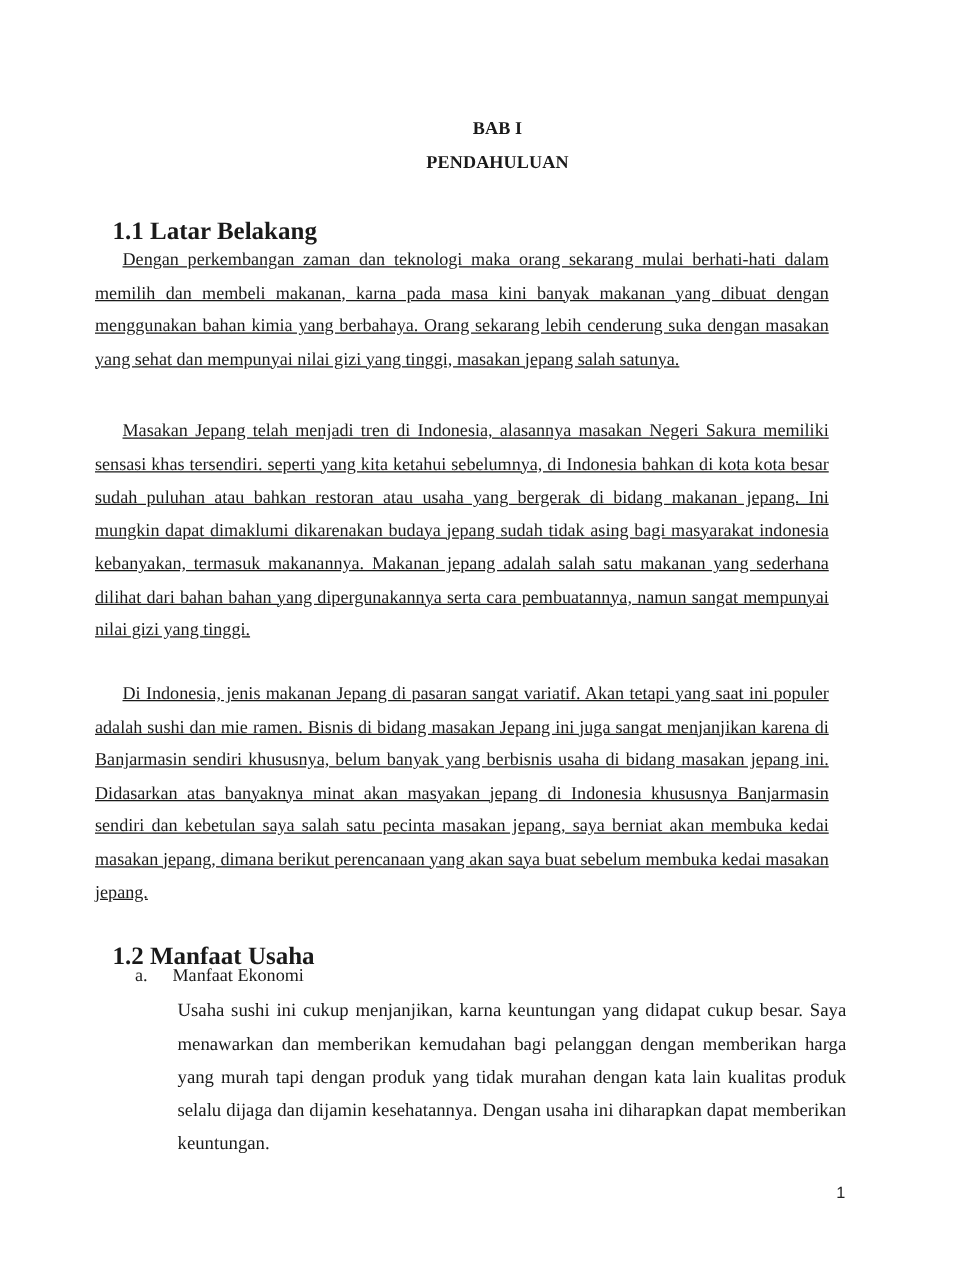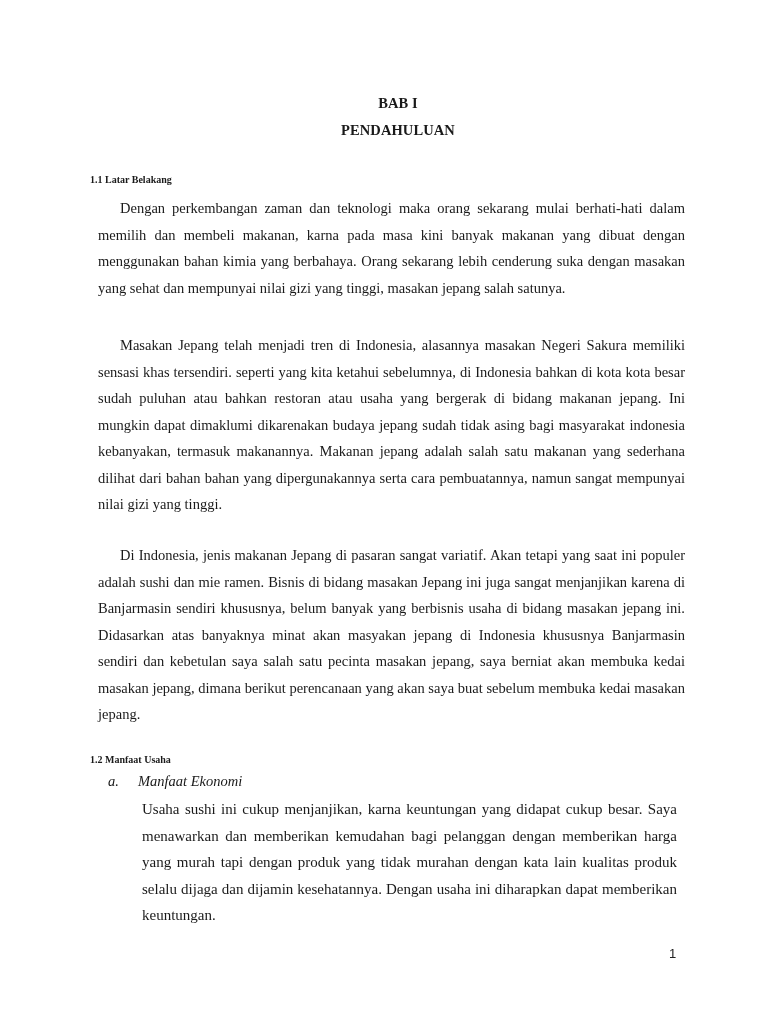--- a/index.html
+++ b/index.html
@@ -29,31 +29,32 @@
       font-size: 14.5px;
       letter-spacing: 0.1px;
     }
     .chapter-label { top: 95px; left: 14px; }
     .chapter-title { top: 122px; left: 14px; }
 
     .section-heading {
       position: absolute;
       left: 90px;
       font-weight: bold;
-      font-size: 10px;
+      font-size: 20px;
     }
     .para {
       position: absolute;
-      left: 98px;
+      left: 76px;
       width: 587px;
       font-size: 14.5px;
       line-height: 26.5px;
       text-align: justify;
       text-indent: 22px;
       margin: 0;
+      text-decoration: underline;
     }
     .list-item {
       position: absolute;
       left: 108px;
       font-size: 14.5px;
     }
     .list-marker {
       display: inline-block;
       width: 30px;
     }
@@ -86,21 +87,21 @@
   <div class="section-heading" style="top:174px;">1.1 Latar Belakang</div>
 
   <p class="para" style="top:195px;">Dengan perkembangan zaman dan teknologi maka orang sekarang mulai berhati-hati dalam memilih dan membeli makanan, karna pada masa kini banyak makanan yang dibuat dengan menggunakan bahan kimia yang berbahaya. Orang sekarang lebih cenderung suka dengan masakan yang sehat dan mempunyai nilai gizi yang tinggi, masakan jepang salah satunya.</p>
 
   <p class="para" style="top:332px;">Masakan Jepang telah menjadi tren di Indonesia, alasannya masakan Negeri Sakura memiliki sensasi khas tersendiri. seperti yang kita ketahui sebelumnya, di Indonesia bahkan di kota kota besar sudah puluhan atau bahkan restoran atau usaha yang bergerak di bidang makanan jepang. Ini mungkin dapat dimaklumi dikarenakan budaya jepang sudah tidak asing bagi masyarakat indonesia kebanyakan, termasuk makanannya. Makanan jepang adalah salah satu makanan yang sederhana dilihat dari bahan bahan yang dipergunakannya serta cara pembuatannya, namun sangat mempunyai nilai gizi yang tinggi.</p>
 
   <p class="para" style="top:542px;">Di Indonesia, jenis makanan Jepang di pasaran sangat variatif. Akan tetapi yang saat ini populer adalah sushi dan mie ramen. Bisnis di bidang masakan Jepang ini juga sangat menjanjikan karena di Banjarmasin sendiri khususnya, belum banyak yang berbisnis usaha di bidang masakan jepang ini. Didasarkan atas banyaknya minat akan masyakan jepang di Indonesia khususnya Banjarmasin sendiri dan kebetulan saya salah satu pecinta masakan jepang, saya berniat akan membuka kedai masakan jepang, dimana berikut perencanaan yang akan saya buat sebelum membuka kedai masakan jepang.</p>
 
   <div class="section-heading" style="top:754px;">1.2 Manfaat Usaha</div>
 
-  <div class="list-item" style="top:773px;font-style:italic;">
+  <div class="list-item" style="top:773px;">
     <span class="list-marker">a.</span><span>Manfaat Ekonomi</span>
   </div>
 
   <p class="list-para" style="top:796px;">Usaha sushi ini cukup menjanjikan, karna keuntungan yang  didapat cukup besar. Saya menawarkan dan memberikan kemudahan bagi pelanggan dengan memberikan harga yang murah tapi dengan produk yang tidak murahan dengan kata lain kualitas produk selalu dijaga dan dijamin kesehatannya. Dengan usaha ini diharapkan dapat memberikan keuntungan.</p>
 
   <div class="page-number">1</div>
 
 </div>
 
 </body></html>

